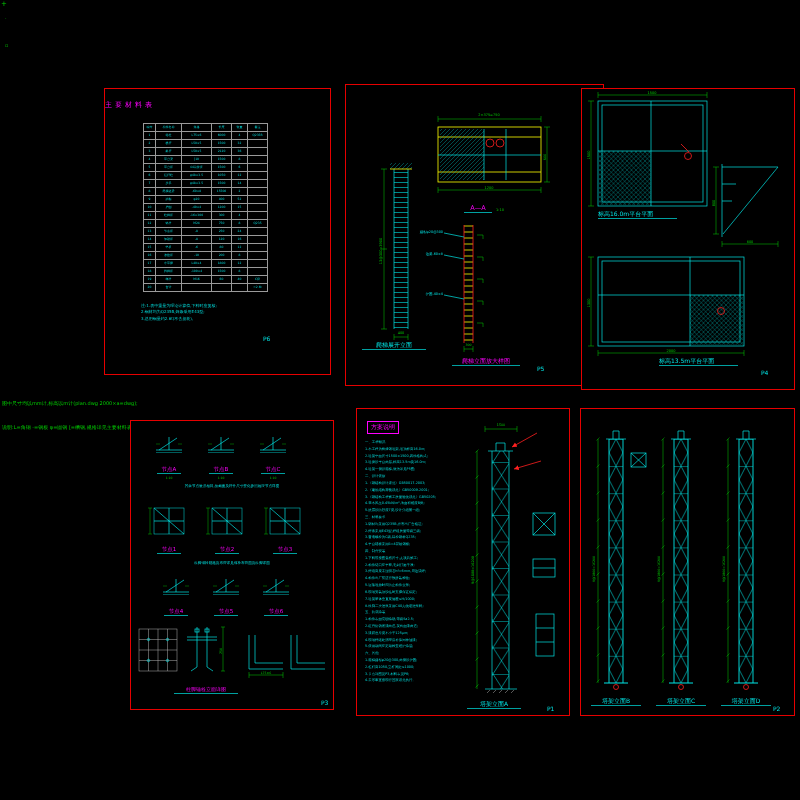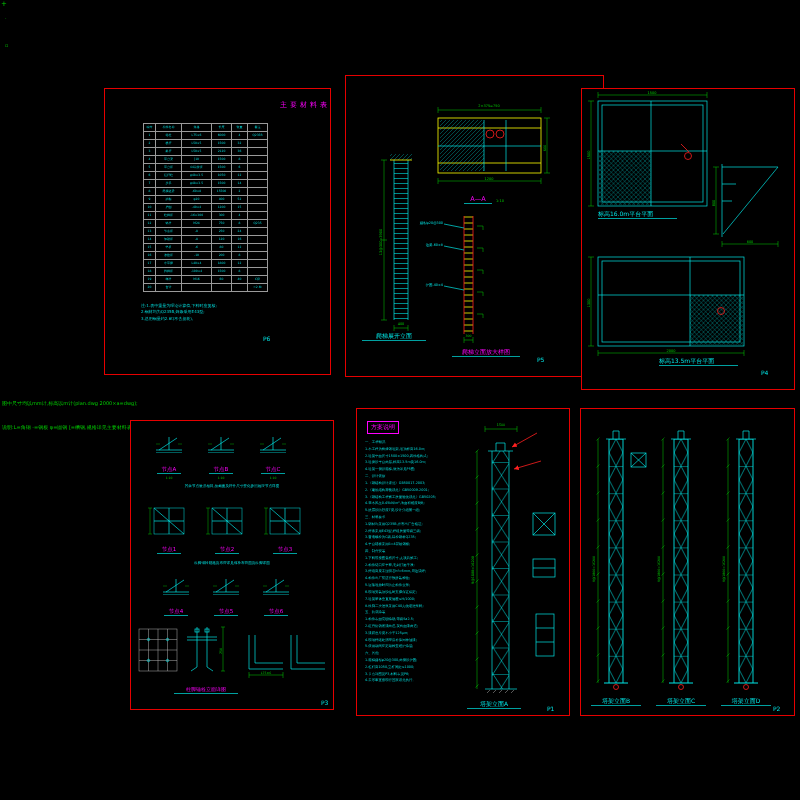--- a/index.html
+++ b/index.html
@@ -2,31 +2,31 @@
 <html><head>
 <meta charset="utf-8">
 <style>
   *{margin:0;padding:0;box-sizing:border-box}
   html,body{width:800px;height:800px;background:#000;overflow:hidden;
     font-family:"DejaVu Sans",sans-serif}
   #canvas{position:relative;width:800px;height:800px;background:#000}
   .sheet{position:absolute;border:1px solid #e60000;background:#000}
   .sheet>svg{position:absolute;left:0;top:0}
   #sheet-p6{left:104px;top:88px;width:227px;height:287px}
-  #sheet-p5{left:345px;top:75px;width:259px;height:302px}
+  #sheet-p5{left:345px;top:84px;width:259px;height:302px}
   #sheet-p4{left:581px;top:88px;width:214px;height:302px}
   #sheet-p3{left:130px;top:420px;width:204px;height:290px}
   #sheet-p1{left:356px;top:408px;width:214px;height:308px}
   #sheet-p2{left:580px;top:408px;width:215px;height:308px}
   .mag{color:#ff00ff}
   .page-note{position:absolute;left:2px;top:391px;width:330px;color:#00d000;
     font-size:5px;line-height:1.6;white-space:pre-line}
   .mark{position:absolute;color:#00d000}
   .pnum-html{position:absolute;color:#00e5e5;font-size:6px}
-  .sheet-title{position:absolute;left:0;right:0;text-align:right;font-size:7px;letter-spacing:3px}
+  .sheet-title{position:absolute;left:0;right:0;text-align:left;font-size:7px;letter-spacing:3px}
   table.mat{position:absolute;border-collapse:collapse;table-layout:fixed;border:1px solid #d0d0d0}
   table.mat td,table.mat th{border:0.5px solid #9a9a9a;color:#00dcdc;font-size:3px;
     font-weight:normal;text-align:center;overflow:hidden;white-space:nowrap;height:8px;line-height:1;padding:0}
   .tbl-notes{position:absolute;color:#00dcdc;font-size:4px;line-height:1.6;white-space:pre-line}
   .spec-title{position:absolute;font-size:6px;border:0.5px solid #ff00ff;padding:1px 3px}
   .spec-text{position:absolute;color:#00dcdc;font-size:3.4px;line-height:2;white-space:pre-line}
   
   .sc{stroke:#00e5e5;fill:none;stroke-width:.7}
   .sg{stroke:#00d000;fill:none;stroke-width:.5}
   .sr{stroke:#ff2020;fill:none;stroke-width:.8}

